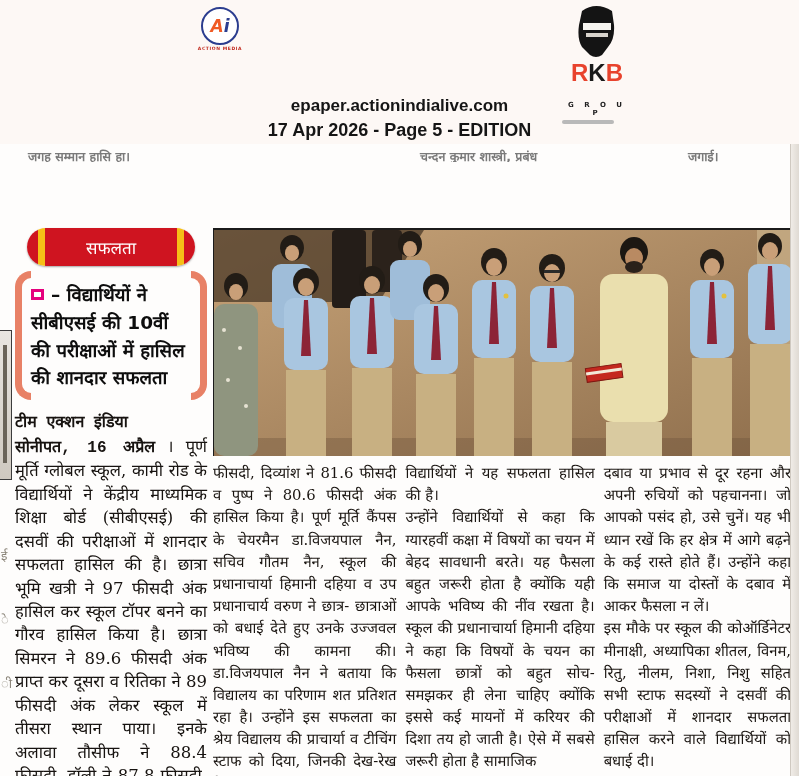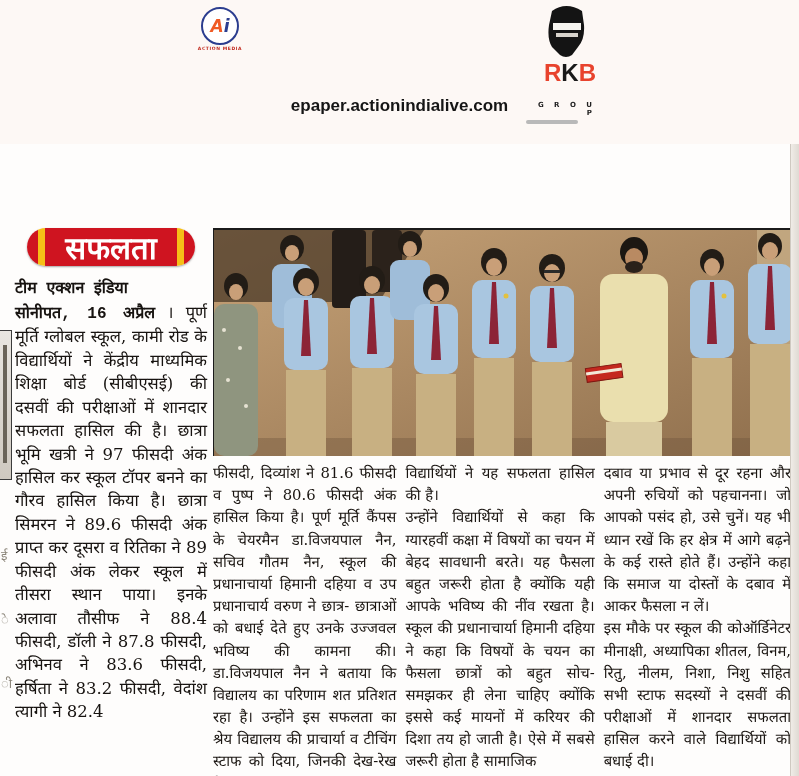--- a/index.html
+++ b/index.html
@@ -13,21 +13,21 @@
   .ai-circle { width:38px; height:38px; margin:0 auto; border:2px solid #2b3d8f; border-radius:50%;
     display:flex; align-items:center; justify-content:center; background:#fff; }
   .ai-mark { font-weight:bold; font-style:italic; font-size:17px; color:#f05a24; }
   .ai-mark .dot { color:#2b3d8f; }
   .ai-sub { font-size:4.5px; letter-spacing:.6px; color:#c22a1e; font-weight:bold; margin-top:1px; }
   .masthead-title {
     position:absolute; left:0; right:0; top:14px; text-align:center;
     font-size:62px; line-height:1.15; font-weight:bold; color:#f1512a;
     text-shadow:0 2px 0 #f7cdbd, 0 0 2px #ffffff;
   }
-  .rkb-logo { position:absolute; left:526px; top:5px; width:70px; text-align:right; }
+  .rkb-logo { position:absolute; left:562px; top:5px; width:70px; text-align:center; }
   .rkb-word { font-weight:bold; font-size:24px; letter-spacing:0; line-height:1;
     font-family:"Liberation Sans", sans-serif; }
   .rkb-word .r, .rkb-word .b { color:#e8432d; } .rkb-word .k { color:#1a1a1a; }
   .rkb-group { font-size:7px; letter-spacing:4px; color:#222; font-weight:bold; margin-top:16px; }
   .rkb-tagline { height:4px; width:52px; background:#b9b9b9; margin-top:3px; border-radius:2px; }
   .site-line { position:absolute; left:0; right:0; top:96px; text-align:center;
     font-size:17px; font-weight:bold; color:#151515; font-family:"Liberation Sans", sans-serif; }
   .date-line { position:absolute; left:0; right:0; top:120px; text-align:center;
     font-size:18px; font-weight:bold; color:#151515; font-family:"Liberation Sans", sans-serif; }
   
@@ -41,21 +41,21 @@
   .top-strip .t-right { position:absolute; left:688px; top:0; }
   .headline { position:absolute; left:3px; top:24px; width:786px; text-align:left;
     font-size:30.5px; font-weight:bold; color:#0c0c0c; line-height:1.25; letter-spacing:-0.5px; }
   
   .leftcol { position:absolute; left:15px; top:84px; width:192px; }
   .success-banner { position:relative; margin:0 12px; height:38px; border-radius:20px;
     background:linear-gradient(90deg,#cf1420 0 11px,#f6bf17 11px 18px,#cf1420 18px calc(100% - 18px),
       #f6bf17 calc(100% - 18px) calc(100% - 11px),#cf1420 calc(100% - 11px));
     display:flex; align-items:center; justify-content:center;
     box-shadow:0 1px 2px rgba(0,0,0,.35); }
-  .success-banner span { color:#fff; font-weight:bold; font-size:31px; }
+  .success-banner span { color:#fff; font-weight:normal; font-size:17px; }
   .quote-block { position:relative; margin-top:5px; padding:10px 16px 8px 16px; min-height:118px; }
   .quote-block .br { position:absolute; top:0; bottom:0; width:16px; }
   .quote-block .br-l { left:0; border:7px solid #e8English8166; border:7px solid #e88166; border-right:none; border-radius:30px 0 0 30px; }
   .quote-block .br-r { right:0; border:7px solid #e88166; border-left:none; border-radius:0 30px 30px 0; }
   .quote-text { font-size:18.5px; line-height:1.5; font-weight:bold; color:#0d0d0d; }
   .quote-square { display:inline-block; width:13px; height:11px; border:3px solid #e5007d;
     margin-right:7px; vertical-align:1px; }
   .byline-body { margin-top:10px; font-family:"DejaVu Serif", serif; font-size:16.5px;
     line-height:1.42; text-align:justify; color:#171310; }
   .byline-body .bold { font-weight:bold; font-family:Liberation Mono, monospace; font-size:16px; }
@@ -95,28 +95,39 @@
       <rect x="18" y="28" width="22" height="4" fill="#d8d4cd"></rect>
     </svg>
     <div class="rkb-word">
       <span class="r">R</span><span class="k">K</span><span class="b">B</span>
     </div>
     <div class="rkb-group">G R O U P</div>
     <div class="rkb-tagline"></div>
   </div>
 
   <div class="site-line">epaper.actionindialive.com</div>
+  <div class="date-line">17 Apr 2026 - Page 5 - EDITION</div>
 
   <div class="clip">
 
+    <div class="top-strip">
+      <span class="t-left">जगह सम्मान हासि हा।</span>
+      <span class="t-center">चन्दन कुमार शास्त्री, प्रबंध</span>
+      <span class="t-right">जगाई।</span>
+    </div>
 
 
     <div class="leftcol">
       <div class="success-banner">
         <span>सफलता</span>
+      </div>
+      <div class="quote-block">
+        <div class="br br-l"></div>
+        <div class="br br-r"></div>
+        <div class="quote-text"><span class="quote-square"></span><span>– विद्यार्थियों ने सीबीएसई की 10वीं की परीक्षाओं में हासिल की शानदार सफलता</span></div>
       </div>
       <p class="byline-body">
         <span class="bold">टीम एक्शन इंडिया</span><br>
         <span class="bold">सोनीपत, 16 अप्रैल</span><span> । पूर्ण मूर्ति ग्लोबल स्कूल, कामी रोड के विद्यार्थियों ने केंद्रीय माध्यमिक शिक्षा बोर्ड (सीबीएसई) की दसवीं की परीक्षाओं में शानदार सफलता हासिल की है। छात्रा भूमि खत्री ने 97 फीसदी अंक हासिल कर स्कूल टॉपर बनने का गौरव हासिल किया है। छात्रा सिमरन ने 89.6 फीसदी अंक प्राप्त कर दूसरा व  रितिका ने 89 फीसदी अंक लेकर स्कूल में तीसरा स्थान पाया। इनके अलावा तौसीफ ने 88.4 फीसदी,  डॉली ने 87.8 फीसदी,  अभिनव ने 83.6 फीसदी, हर्षिता ने 83.2 फीसदी,  वेदांश त्यागी ने 82.4</span>
       </p>
     </div>
 
     <div class="photo">
       <svg width="576" height="226" viewBox="0 0 576 226">
         <defs>

